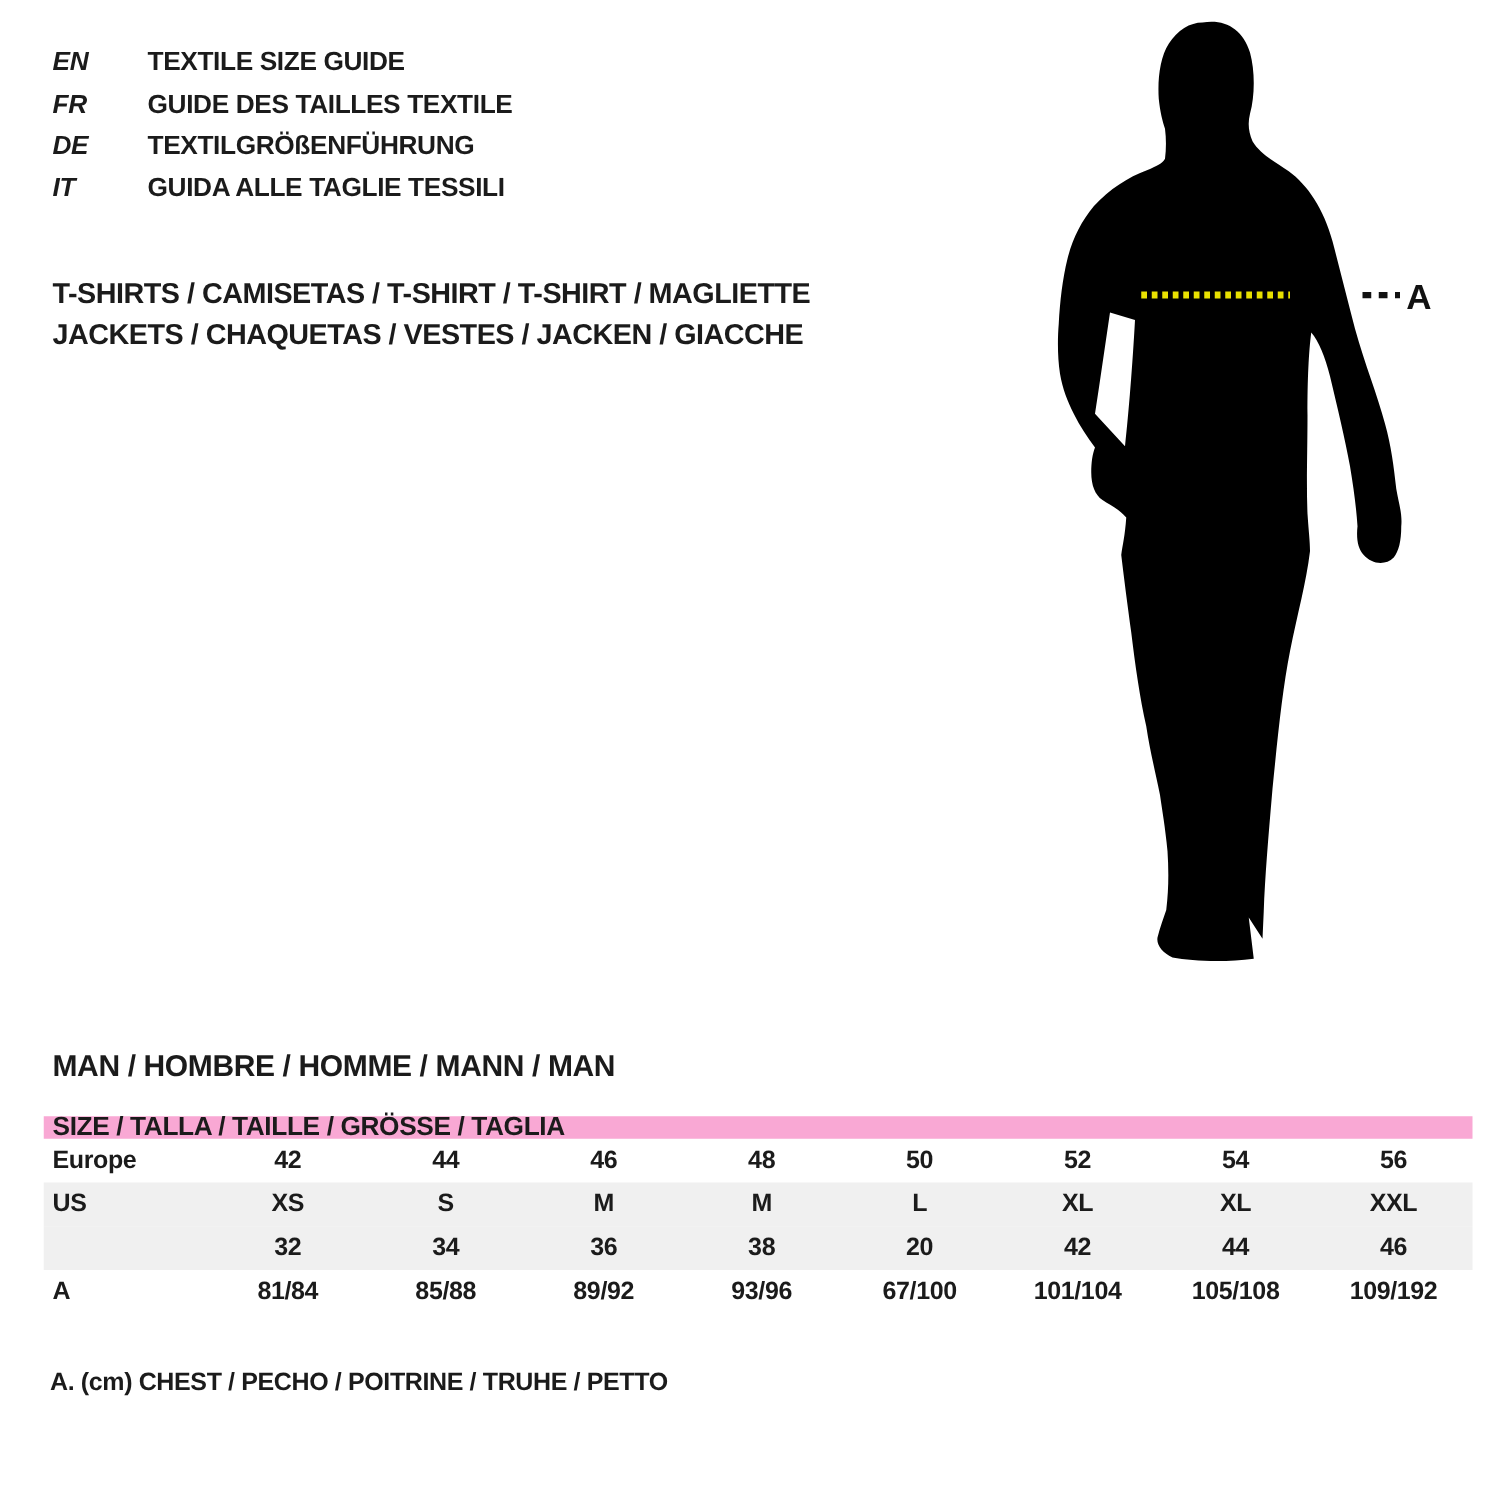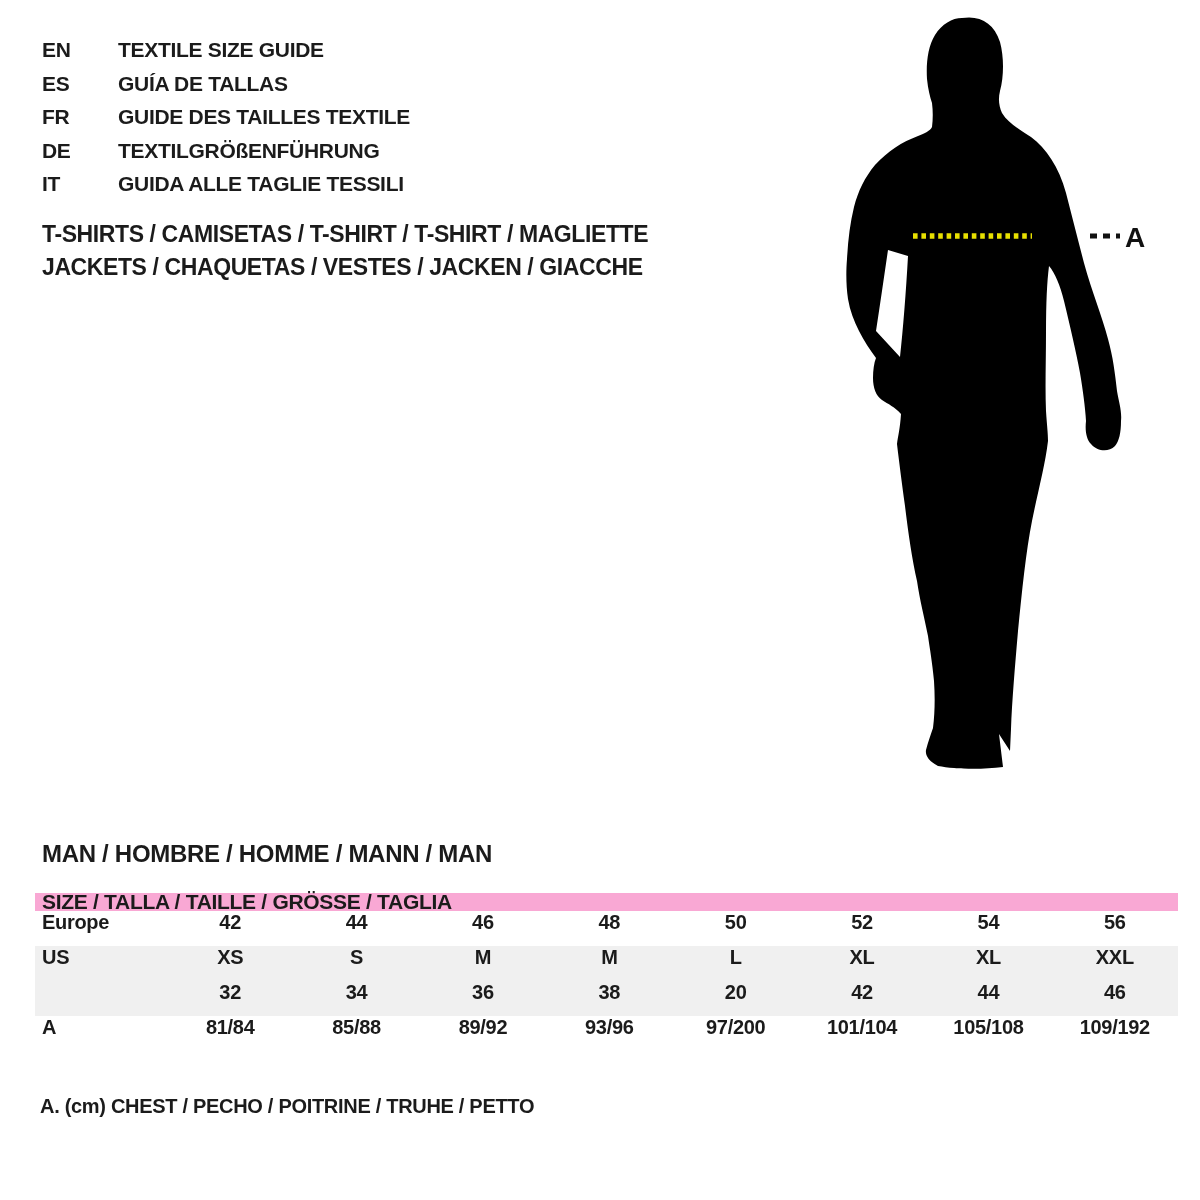--- a/index.html
+++ b/index.html
@@ -3,51 +3,47 @@
 <meta charset="utf-8">
 <style>
   html,body{margin:0;padding:0;background:#fff;}
   .canvas{
     position:relative;width:1200px;height:1200px;background:#ffffff;overflow:hidden;
     font-family:"Liberation Sans","DejaVu Sans",sans-serif;color:#1b1b1b;
   }
   
   .lang-block{position:absolute;left:42px;top:33px;}
   .lang-row{display:flex;line-height:33.5px;font-size:21px;font-weight:bold;letter-spacing:-0.3px;}
-  .lang-code{width:76px;flex:0 0 76px;}
+  .lang-code{width:76px;flex:0 0 76px;font-style:italic;}
   
   .categories{position:absolute;left:42px;top:218px;font-size:23px;font-weight:bold;line-height:32.5px;letter-spacing:-0.4px;}
   
   .figure-wrap{position:absolute;left:840px;top:0;width:320px;height:800px;}
   
   .section-title{position:absolute;left:42px;top:840px;font-size:24px;font-weight:bold;letter-spacing:-0.3px;}
   
   .size-table{position:absolute;left:35px;top:893px;width:1143px;}
   .t-header{height:18px;background:#f9a8d4;display:flex;align-items:center;padding-left:7px;
             font-size:21px;font-weight:bold;letter-spacing:-0.3px;}
-  .t-row{height:35px;display:flex;font-size:20px;font-weight:bold;letter-spacing:-0.3px;}
+  .t-row{height:35px;display:flex;align-items:center;font-size:20px;font-weight:bold;letter-spacing:-0.3px;}
   .t-row.shaded{background:#f0f0f0;}
   .t-label{width:132px;flex:0 0 132px;padding-left:7px;box-sizing:border-box;}
   .t-cell{flex:1 1 0;text-align:center;}
   
   .footnote{position:absolute;left:40px;top:1095px;font-size:20px;font-weight:bold;letter-spacing:-0.3px;}
 </style>
 </head>
 <body>
 
 <div class="canvas">
 
   <div class="lang-block">
     <div class="lang-row">
       <span class="lang-code">EN</span>
       <span class="lang-title">TEXTILE SIZE GUIDE</span>
-    </div>
-    <div class="lang-row">
-      <span class="lang-code">ES</span>
-      <span class="lang-title">GUÍA DE TALLAS</span>
     </div>
     <div class="lang-row">
       <span class="lang-code">FR</span>
       <span class="lang-title">GUIDE DES TAILLES TEXTILE</span>
     </div>
     <div class="lang-row">
       <span class="lang-code">DE</span>
       <span class="lang-title">TEXTILGRÖßENFÜHRUNG</span>
     </div>
     <div class="lang-row">
@@ -162,21 +158,21 @@
       <div class="t-cell">44</div>
       <div class="t-cell">46</div>
     </div>
 
     <div class="t-row">
       <div class="t-label">A</div>
       <div class="t-cell">81/84</div>
       <div class="t-cell">85/88</div>
       <div class="t-cell">89/92</div>
       <div class="t-cell">93/96</div>
-      <div class="t-cell">97/200</div>
+      <div class="t-cell">67/100</div>
       <div class="t-cell">101/104</div>
       <div class="t-cell">105/108</div>
       <div class="t-cell">109/192</div>
     </div>
   </div>
 
   <div class="footnote">A. (cm) CHEST / PECHO / POITRINE / TRUHE / PETTO</div>
 
 </div>
 

